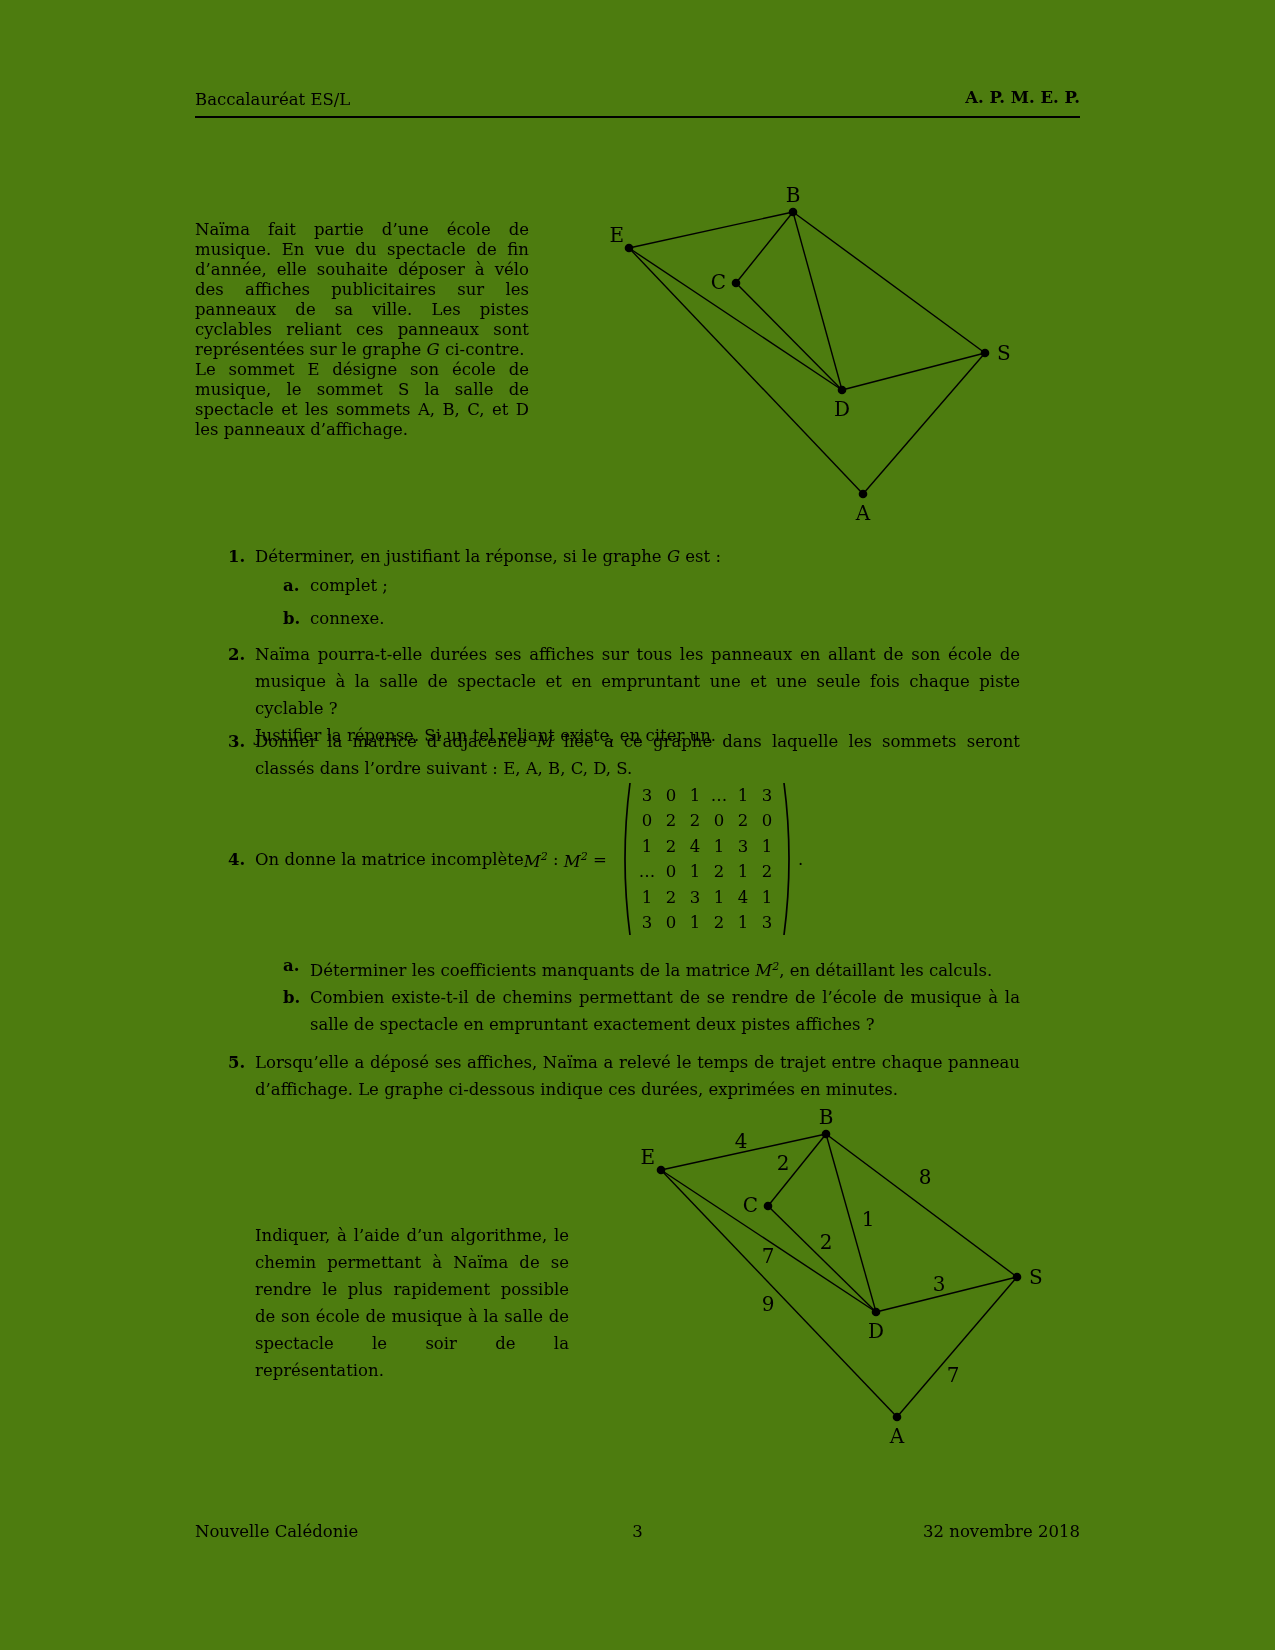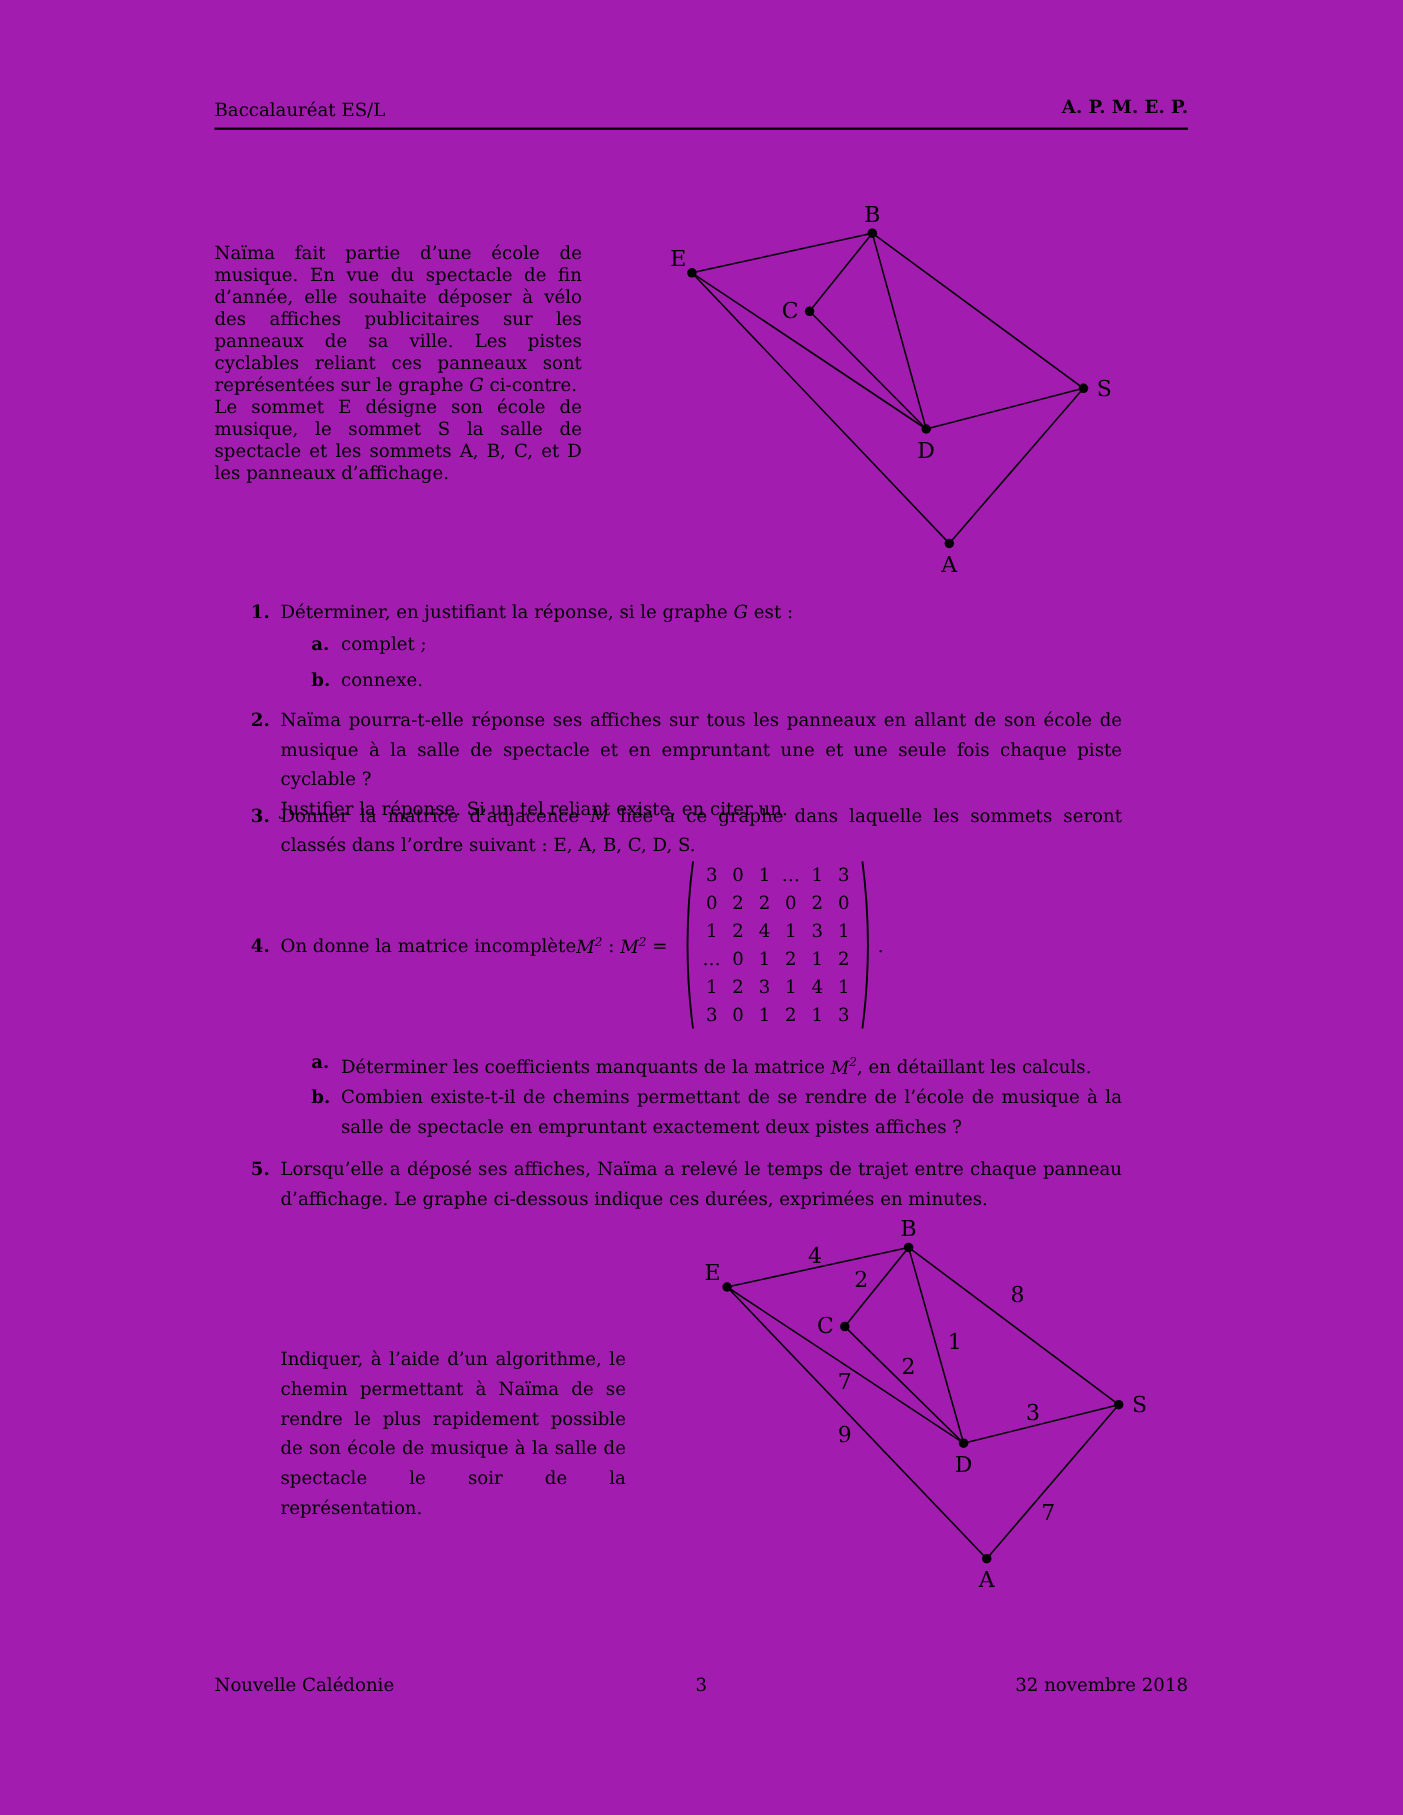--- a/index.html
+++ b/index.html
@@ -1,17 +1,17 @@
 <!DOCTYPE html>
 <html lang="fr"><head>
 <meta charset="utf-8">
 <style>
   html,body { margin:0; padding:0; background:#ffffff; }
   .page {
-    position:relative; width:1275px; height:1650px; background:#a21caf;
+    position:relative; width:1275px; height:1650px; background:#4d7c0f;
     font-family:"DejaVu Serif","Liberation Serif",serif; color:#000;
     font-size:16.5px; overflow:hidden;text-decoration:underline;
   }
   .abs { position:absolute; }
   .justify { text-align:justify; }
   .ital { font-style:italic; }
   .scriptg { font-style:italic; font-family:"DejaVu Serif",serif; }
 
   
   .hdr-left  { left:195px; top:90px; }
@@ -106,21 +106,21 @@
     <div class="qbody">complet ;</div>
   </div>
   <div class="qrow q-sub" style="top:605px;">
     <span class="qnum">b.</span>
     <div class="qbody">connexe.</div>
   </div>
 
   <div class="qrow q-main" style="top:641px;">
     <span class="qnum">2.</span>
     <div class="qbody">
-      <div class="justify">Naïma pourra-t-elle réponse ses affiches sur tous les panneaux en allant de son école de musique à la salle de spectacle et en empruntant une et une seule fois chaque piste cyclable ?</div>
+      <div class="justify">Naïma pourra-t-elle durées ses affiches sur tous les panneaux en allant de son école de musique à la salle de spectacle et en empruntant une et une seule fois chaque piste cyclable ?</div>
       <div class="para2">Justifier la réponse. Si un tel reliant existe, en citer un.</div>
     </div>
   </div>
 
   <div class="qrow q-main" style="top:728px;">
     <span class="qnum">3.</span>
     <div class="qbody justify">
       <span>Donner la matrice d’adjacence </span><span class="ital">M</span><span> liée à ce graphe dans laquelle les sommets seront classés dans l’ordre suivant : E, A, B, C, D, S.</span>
     </div>
   </div>

